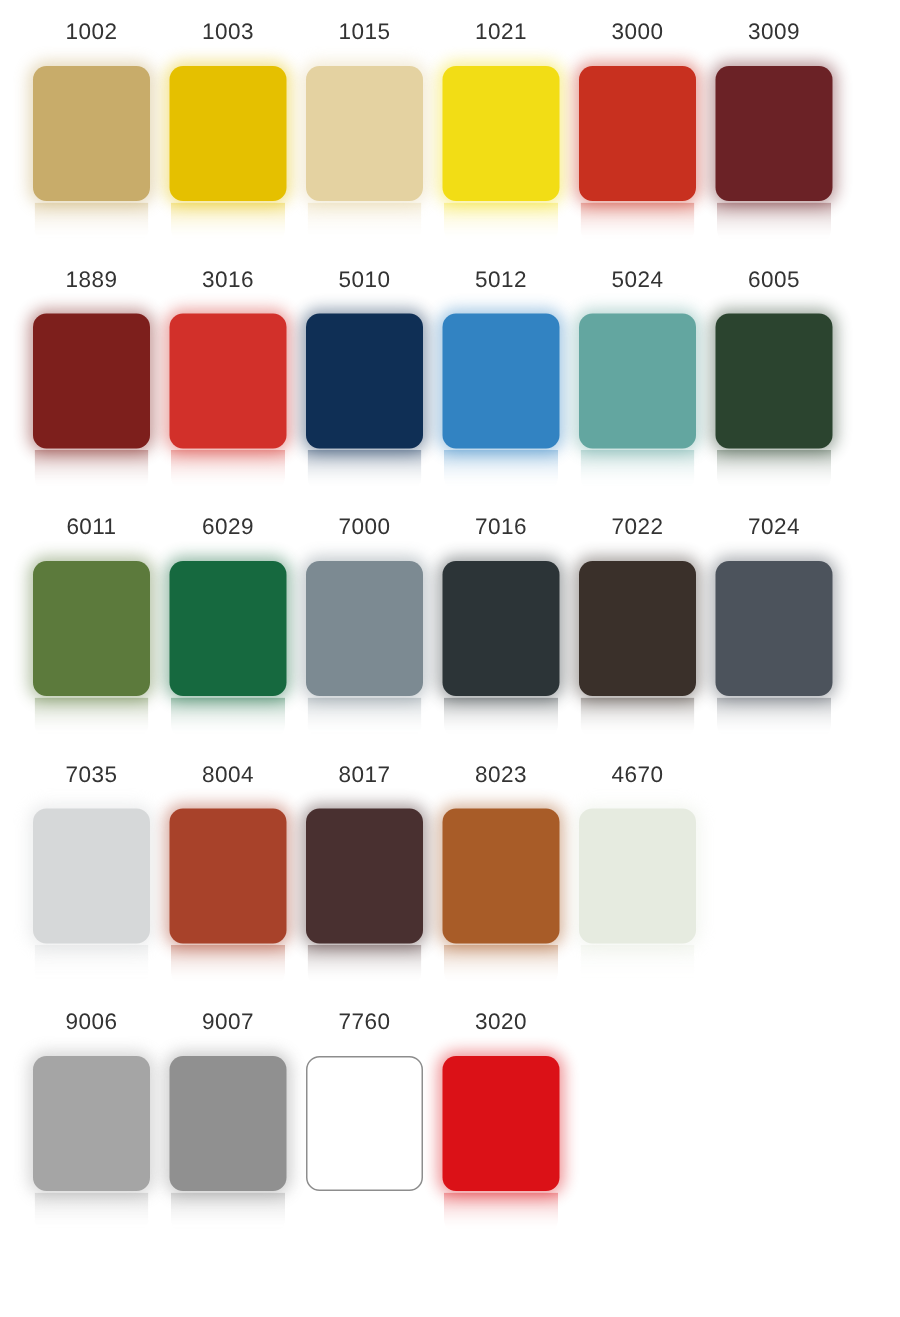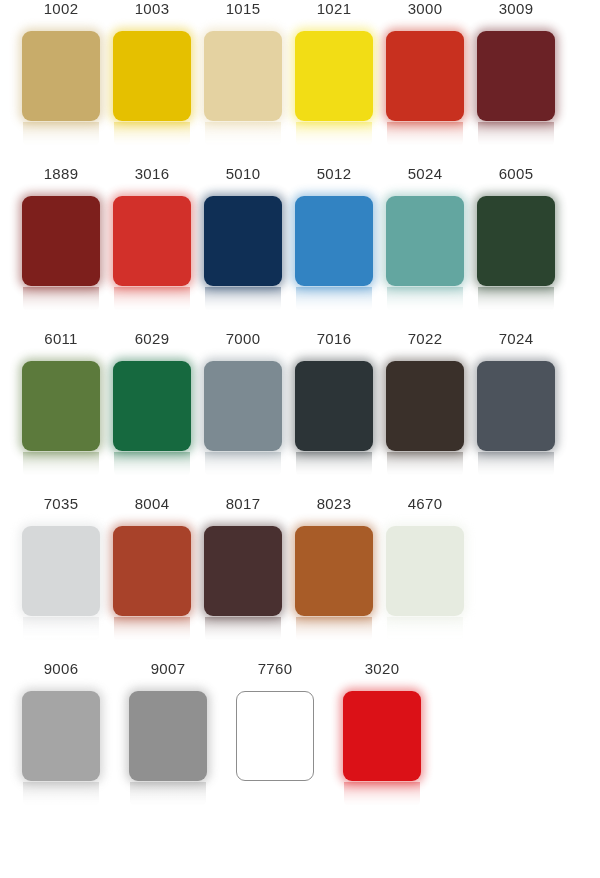--- a/index.html
+++ b/index.html
@@ -13,32 +13,32 @@
     font-family: "Liberation Sans", sans-serif;
     overflow: hidden;
   }
 
   #palette-board {
     position: relative;
     width: 600px;
     height: 878px;
     background: #ffffff;
     box-sizing: border-box;
-    padding: 1px 0 0 0;
+    padding: 14px 0 0 0;
   }
 
   .swatch-row {
     display: flex;
     justify-content: flex-start;
     align-items: flex-start;
     height: 165px;
     padding-left: 22px;
     box-sizing: border-box;
   }
-  .swatch-row.last-row { height: 178px; gap: 16px; }
+  .swatch-row.last-row { height: 178px; }
 
   .swatch-cell {
     width: 78px;
     margin-right: 13px;
     display: flex;
     flex-direction: column;
     align-items: center;
   }
 
   .swatch-label {

